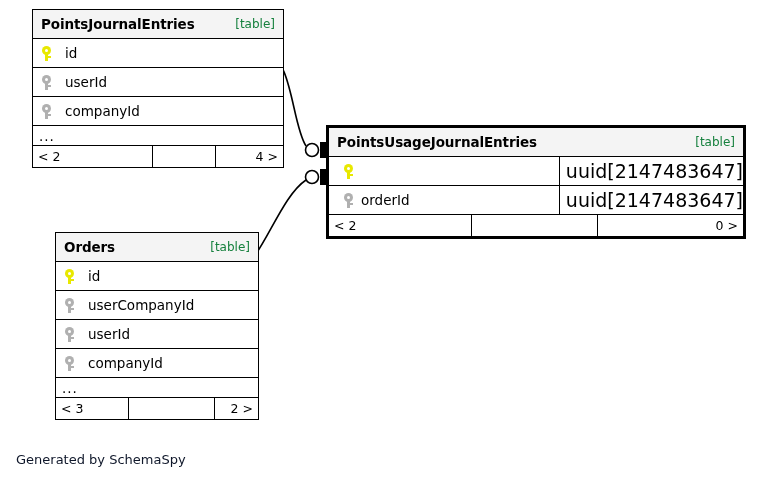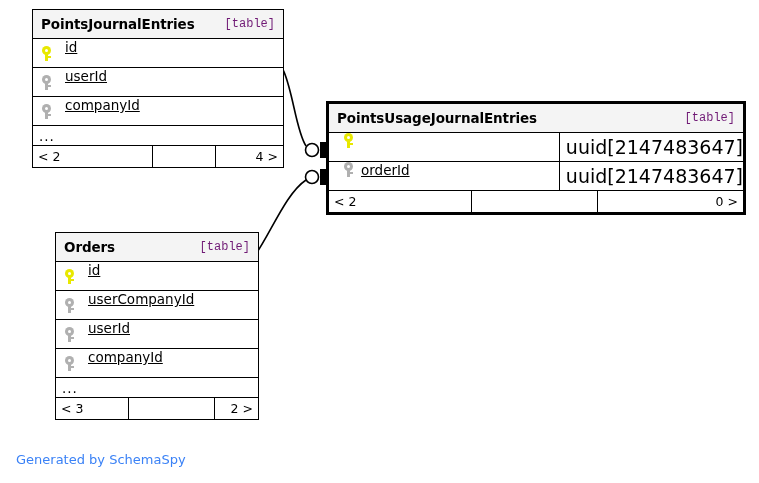--- a/index.html
+++ b/index.html
@@ -38,65 +38,64 @@
   
   .entity {
     position: absolute;
     z-index: 2;
     background: #ffffff;
     box-sizing: border-box;
     border: 1px solid #000000;
   }
   .entity.focal {
     border: 3px solid #000000;
+    margin-top: 24px;
   }
 
   .ent-header {
     display: flex;
     align-items: center;
     justify-content: space-between;
     background: #f4f4f4;
     border-bottom: 1px solid #000000;
     padding: 0 8px;
     height: 29px;
     box-sizing: border-box;
   }
   .ent-title {
     font-weight: bold;
     font-size: 13.5px;
     letter-spacing: -0.1px;
     white-space: nowrap;
   }
   .ent-tag {
     font-size: 12px;
-    color: #701a75;
+    color: #15803d;
     white-space: nowrap;
     padding-left: 10px;
-    font-family: Liberation Mono, monospace;
   }
 
   .ent-row {
     display: flex;
     align-items: center;
     height: 29px;
     box-sizing: border-box;
     border-bottom: 1px solid #000000;
     background: #ffffff;
   }
   .ent-row:last-child { border-bottom: none; }
 
   .cell-name {
     display: flex;
-    align-items: flex-start;
+    align-items: center;
     flex: 1 1 auto;
     min-width: 0;
     height: 100%;
     box-sizing: border-box;
     padding-left: 6px;
-    text-decoration: underline;
   }
   .cell-type {
     display: flex;
     align-items: center;
     justify-content: flex-start;
     height: 100%;
     box-sizing: border-box;
     border-left: 1px solid #000000;
     padding-left: 6px;
     font-size: 19px;
@@ -190,21 +189,21 @@
   .ft-cell:first-child { border-left: none; }
   .ft-left   { justify-content: flex-start; }
   .ft-right  { justify-content: flex-end; }
 
   
   #caption {
     position: absolute;
     left: 16px;
     top: 452px;
     font-size: 13px;
-    color: #3b82f6;
+    color: #0f172a;
     white-space: nowrap;
     z-index: 2;
   }
 </style>
 </head>
 <body>
 
 <div id="canvas">
 
   <svg id="connectors" viewBox="0 0 759 483" width="759" height="483">

